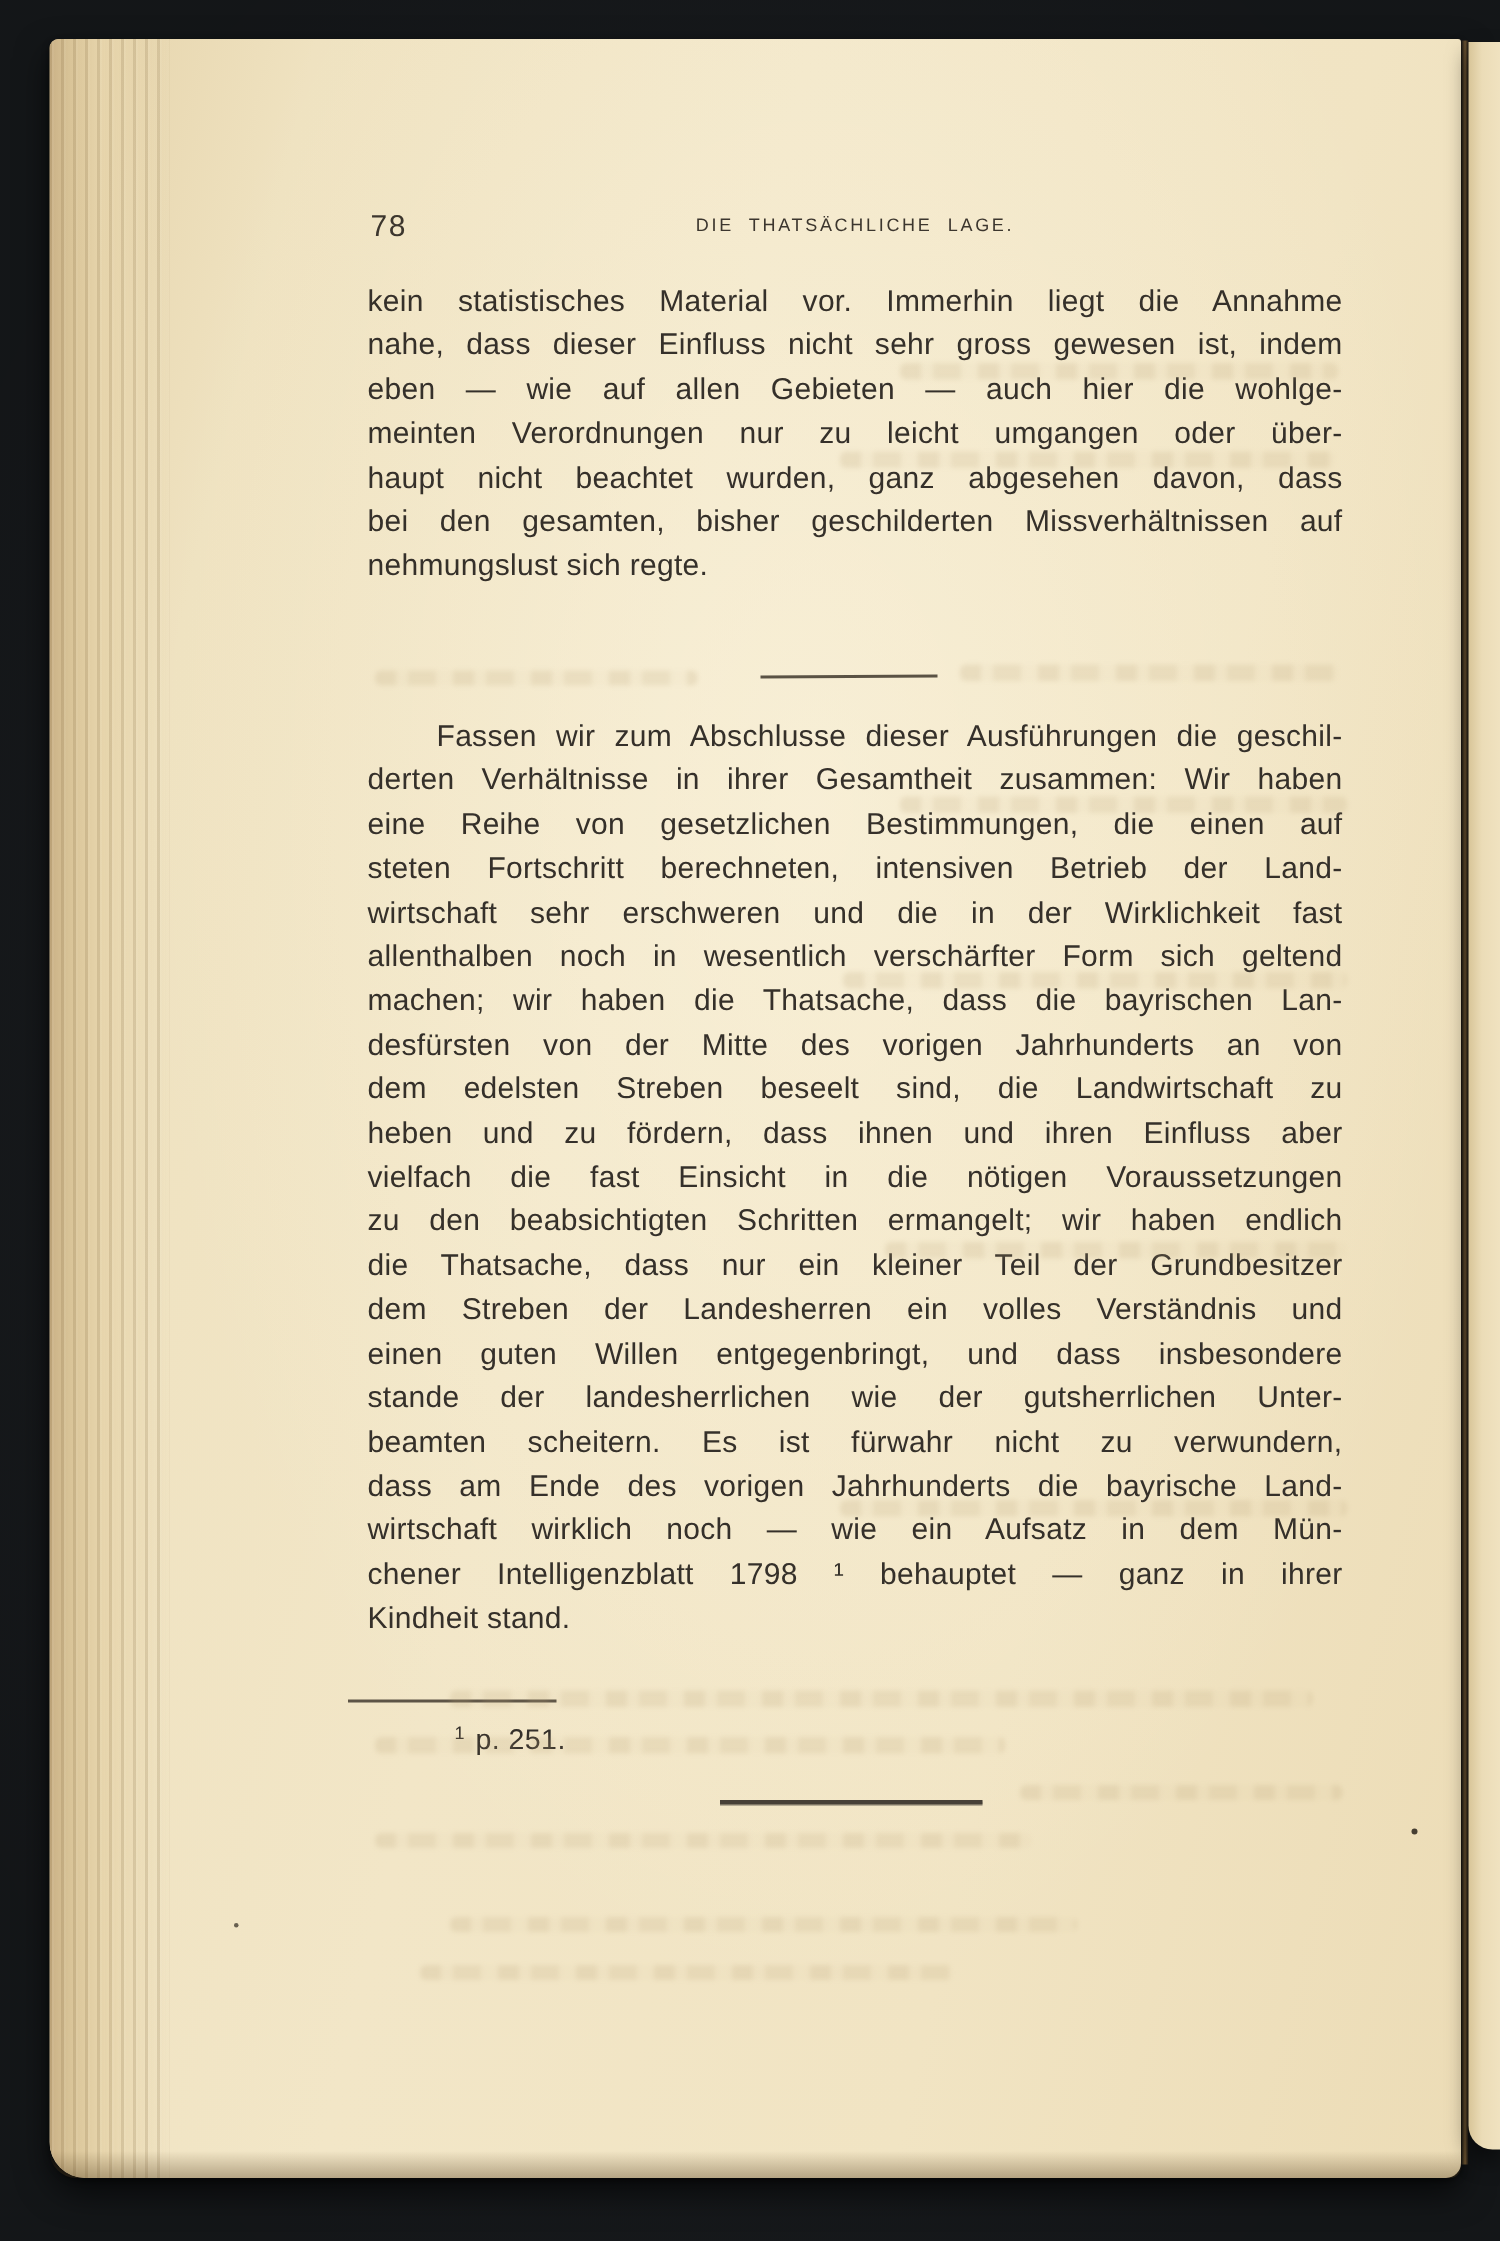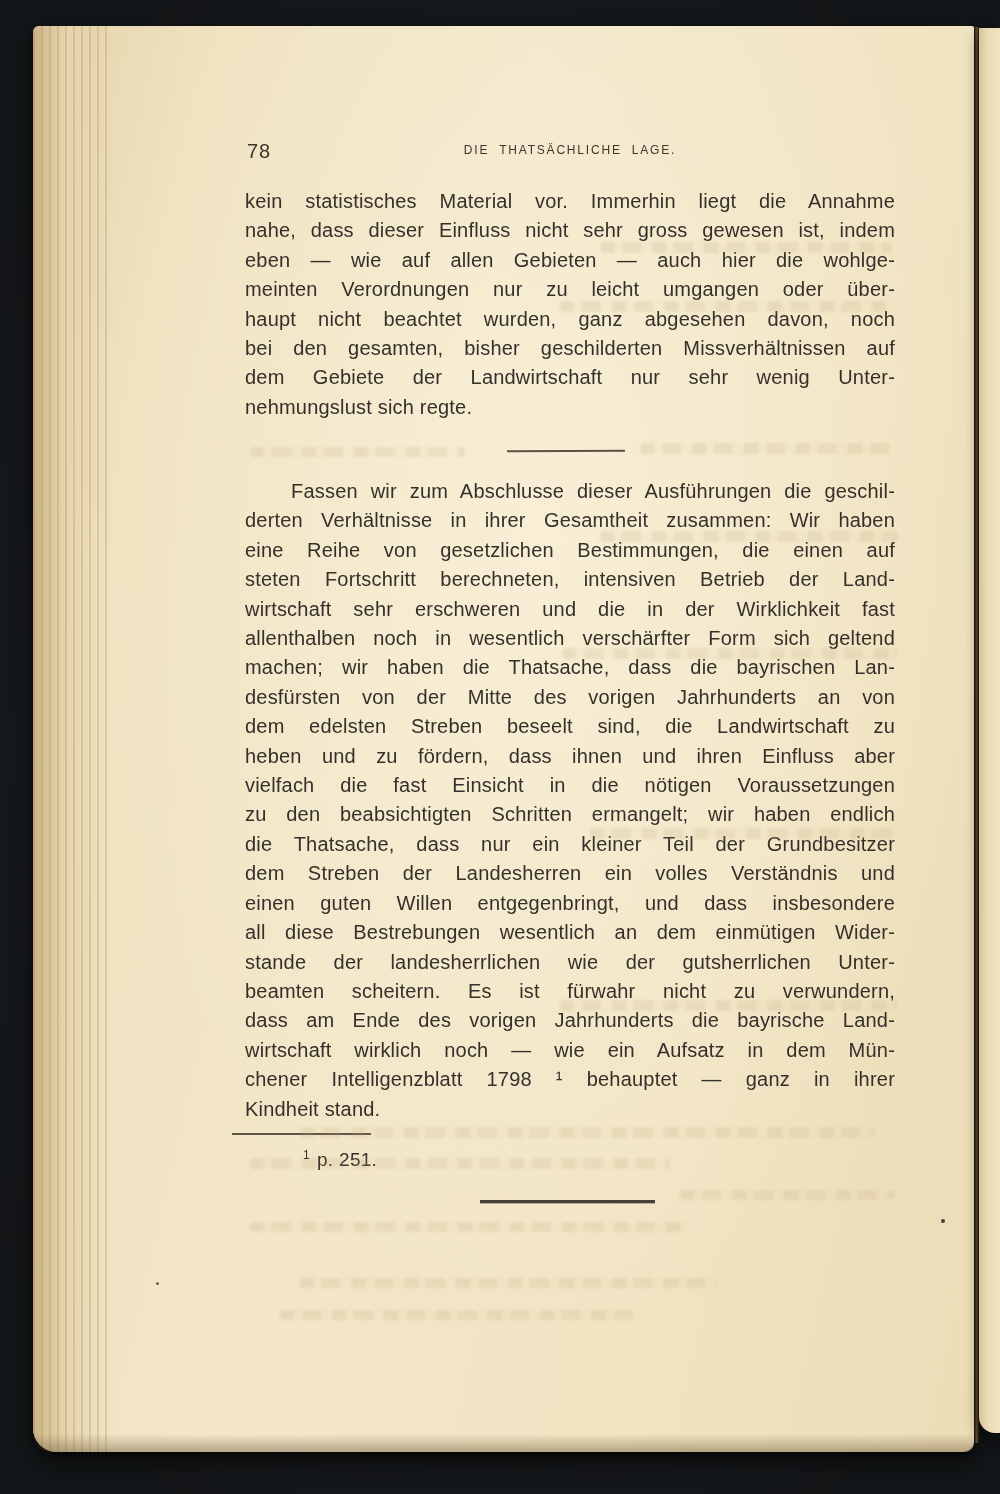--- a/index.html
+++ b/index.html
@@ -98,42 +98,40 @@
     <span class="page-number">78</span>
     <span class="running-title">DIE THATSÄCHLICHE LAGE.</span>
   </div>
 
   <div id="body-paragraphs">
       <div class="para para-0">
         <div class="line">kein statistisches Material vor.  Immerhin liegt die Annahme</div>
         <div class="line">nahe, dass dieser Einfluss nicht sehr gross gewesen ist, indem</div>
         <div class="line">eben — wie auf allen Gebieten — auch hier die wohlge-</div>
         <div class="line">meinten Verordnungen nur zu leicht umgangen oder über-</div>
-        <div class="line">haupt nicht beachtet wurden, ganz abgesehen davon, noch</div>
+        <div class="line">haupt nicht beachtet wurden, ganz abgesehen davon, dass</div>
         <div class="line">bei den gesamten, bisher geschilderten Missverhältnissen auf</div>
-        <div class="line">dem Gebiete der Landwirtschaft nur sehr wenig Unter-</div>
         <div class="line last">nehmungslust sich regte.</div>
       </div>
       <div class="para para-1 indent-first">
         <div class="line">Fassen wir zum Abschlusse dieser Ausführungen die geschil-</div>
         <div class="line">derten Verhältnisse in ihrer Gesamtheit zusammen: Wir haben</div>
         <div class="line">eine Reihe von gesetzlichen Bestimmungen, die einen auf</div>
         <div class="line">steten Fortschritt berechneten, intensiven Betrieb der Land-</div>
         <div class="line">wirtschaft sehr erschweren und die in der Wirklichkeit fast</div>
         <div class="line">allenthalben noch in wesentlich verschärfter Form sich geltend</div>
         <div class="line">machen; wir haben die Thatsache, dass die bayrischen Lan-</div>
         <div class="line">desfürsten von der Mitte des vorigen Jahrhunderts an von</div>
         <div class="line">dem edelsten Streben beseelt sind, die Landwirtschaft zu</div>
         <div class="line">heben und zu fördern, dass ihnen und ihren Einfluss aber</div>
         <div class="line">vielfach die fast Einsicht in die nötigen Voraussetzungen</div>
         <div class="line">zu den beabsichtigten Schritten ermangelt; wir haben endlich</div>
         <div class="line">die Thatsache, dass nur ein kleiner Teil der Grundbesitzer</div>
         <div class="line">dem Streben der Landesherren ein volles Verständnis und</div>
         <div class="line">einen guten Willen entgegenbringt, und dass insbesondere</div>
-        <div class="line">all diese Bestrebungen wesentlich an dem einmütigen Wider-</div>
         <div class="line">stande der landesherrlichen wie der gutsherrlichen Unter-</div>
         <div class="line">beamten scheitern.  Es ist fürwahr nicht zu verwundern,</div>
         <div class="line">dass am Ende des vorigen Jahrhunderts die bayrische Land-</div>
         <div class="line">wirtschaft wirklich noch — wie ein Aufsatz in dem Mün-</div>
         <div class="line">chener Intelligenzblatt 1798 ¹ behauptet — ganz in ihrer</div>
         <div class="line last">Kindheit stand.</div>
       </div>
     </div>
 
   <div class="divider"></div>

